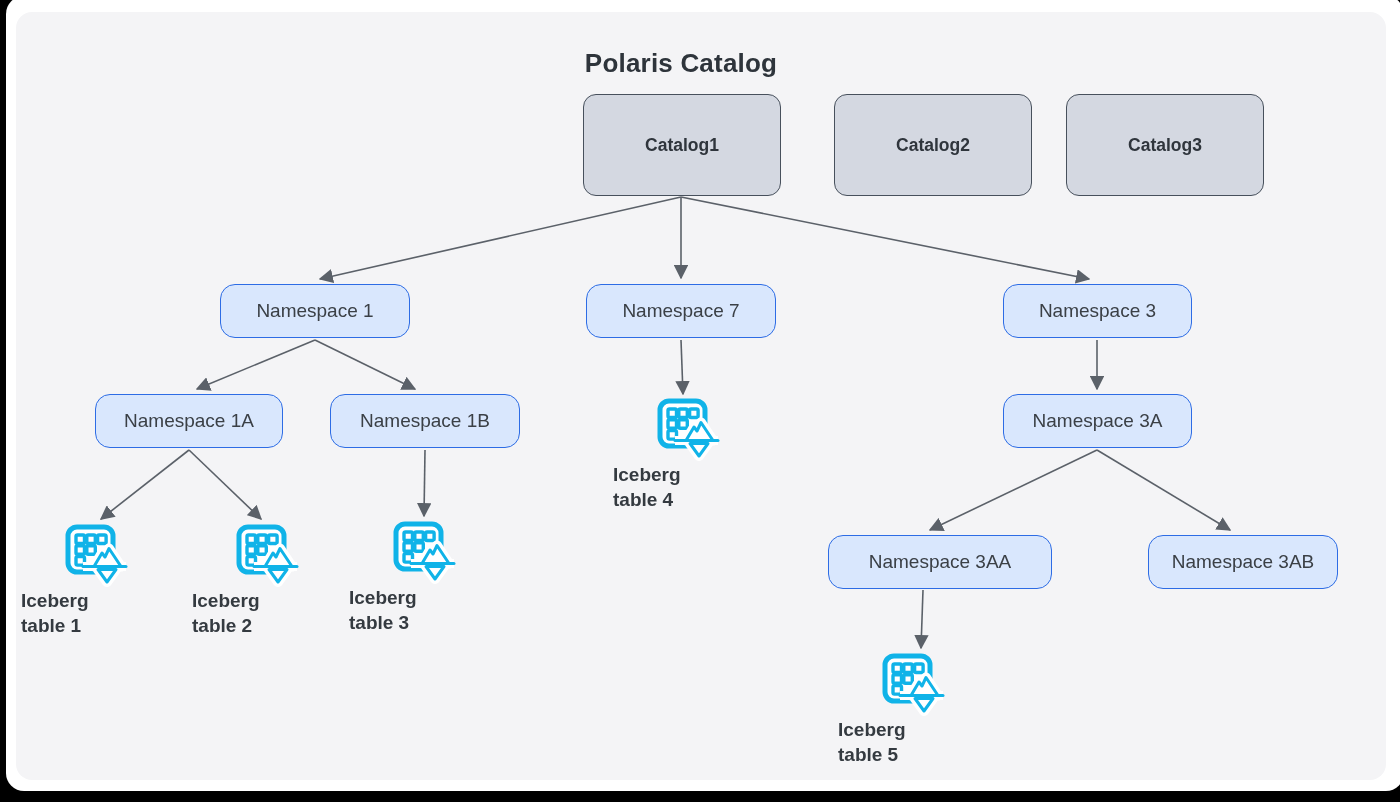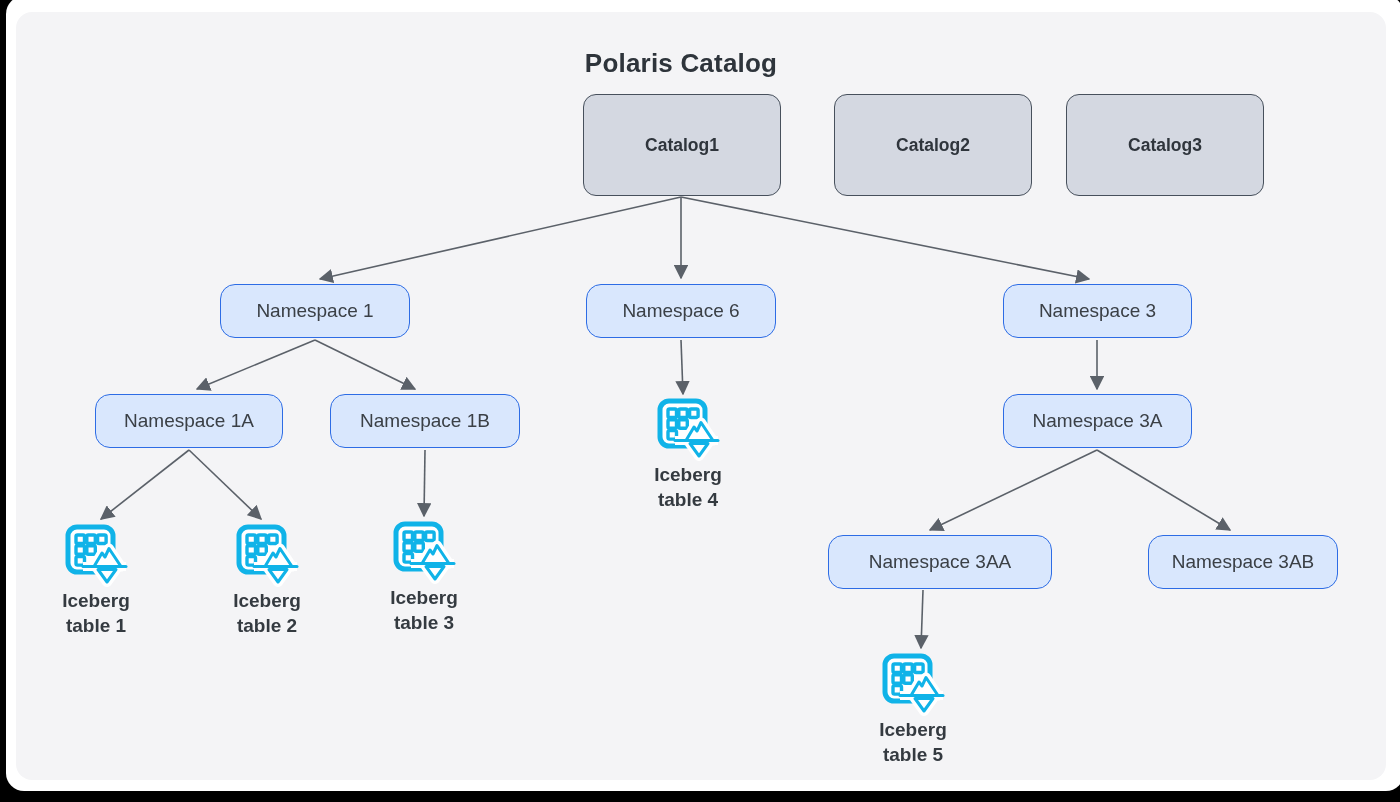--- a/index.html
+++ b/index.html
@@ -42,21 +42,21 @@
   }
   .ns1{left:220px;top:284px;width:190px;}
   .ns2{left:586px;top:284px;width:190px;}
   .ns3{left:1003px;top:284px;width:189px;}
   .ns1a{left:95px;top:394px;width:188px;}
   .ns1b{left:330px;top:394px;width:190px;}
   .ns3a{left:1003px;top:394px;width:189px;}
   .ns3aa{left:828px;top:535px;width:224px;}
   .ns3ab{left:1148px;top:535px;width:190px;}
   .tbl{
-    position:absolute;width:150px;text-align:center;
+    position:absolute;width:150px;text-align:left;
   }
   .tbl svg.icon{display:block;margin:0 auto;width:64px;height:64px;}
   .tbl-line{
     font-size:19px;font-weight:bold;color:#343a40;line-height:25px;
   }
   .t1{left:21px;top:524px;}
   .t2{left:192px;top:524px;}
   .t3{left:349px;top:521px;}
   .t4{left:613px;top:398px;}
   .t5{left:838px;top:653px;}
@@ -124,21 +124,21 @@
     <span>Catalog2</span>
   </div>
   <div class="node catalog c3">
     <span>Catalog3</span>
   </div>
 
   <div class="node ns ns1">
     <span>Namespace 1</span>
   </div>
   <div class="node ns ns2">
-    <span>Namespace 6</span>
+    <span>Namespace 7</span>
   </div>
   <div class="node ns ns3">
     <span>Namespace 3</span>
   </div>
   <div class="node ns ns1a">
     <span>Namespace 1A</span>
   </div>
   <div class="node ns ns1b">
     <span>Namespace 1B</span>
   </div>

